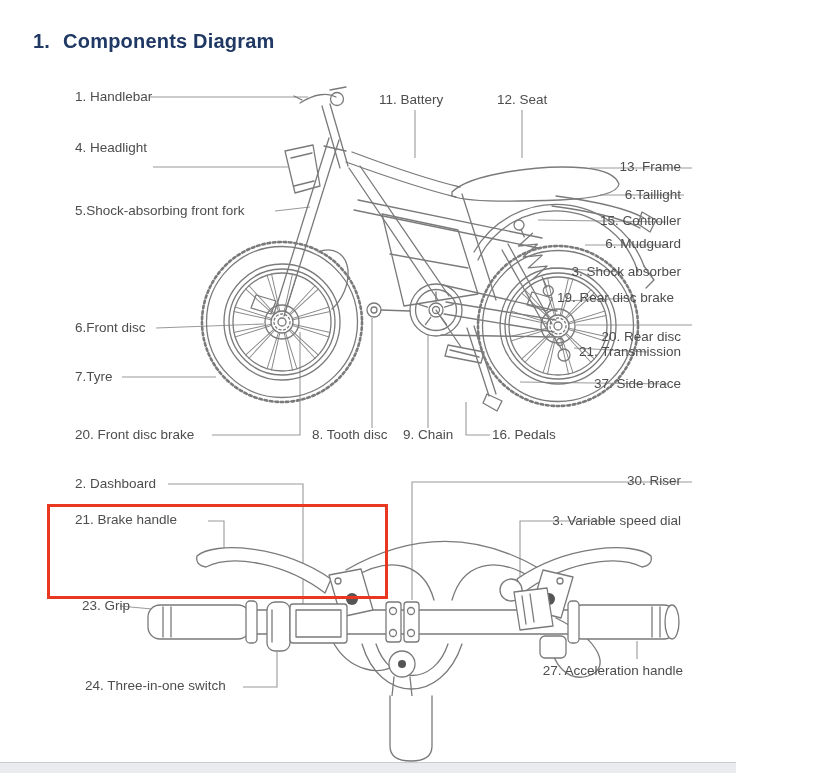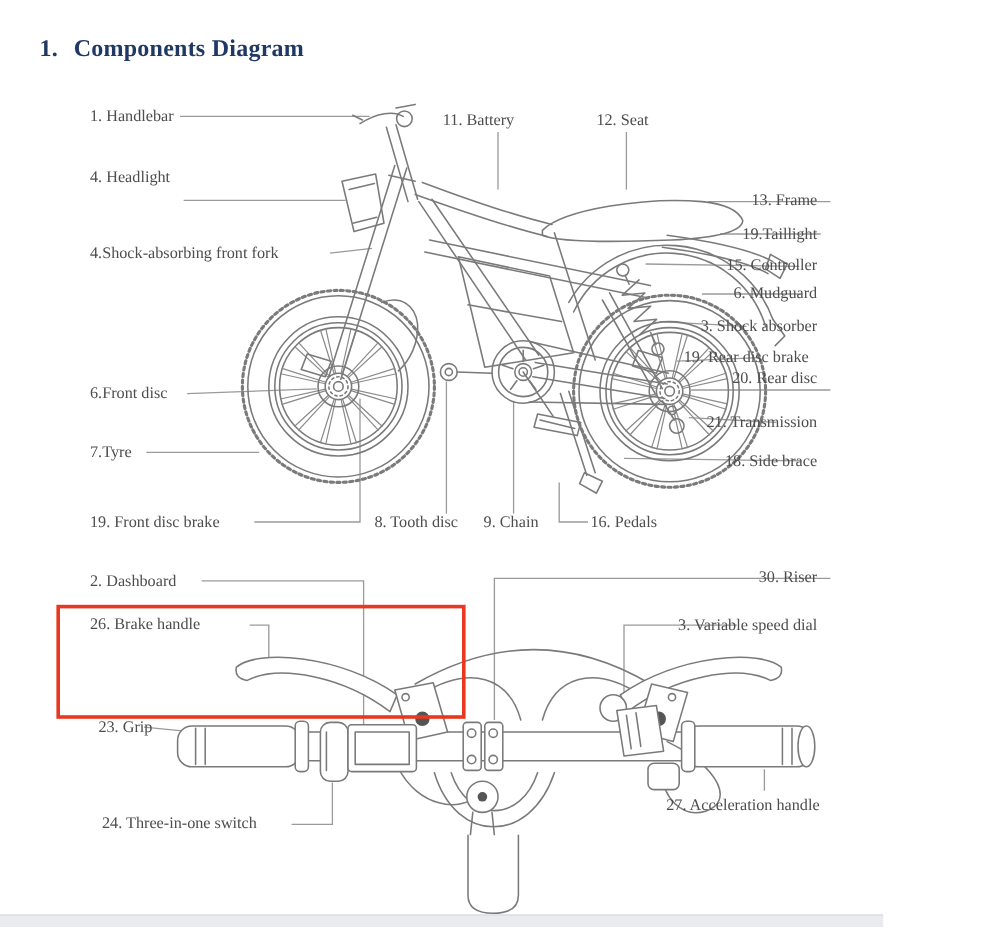--- a/index.html
+++ b/index.html
@@ -1,17 +1,17 @@
 <!DOCTYPE html>
 <html><head>
 <meta charset="utf-8">
 <style>
   html,body{margin:0;padding:0;background:#fff;}
   .page{position:relative;width:736px;height:773px;background:#fff;overflow:hidden;
-        font-family:Liberation Serif, serif;}
+        font-family:Liberation Sans, sans-serif;}
   .page-title{position:absolute;left:33px;top:30px;font-size:20px;font-weight:bold;
         color:#1f3864;letter-spacing:.2px;}
   .page-title .num{margin-right:13px;}
   .lbl{position:absolute;font-size:13.5px;color:#4d4d4d;white-space:nowrap;line-height:14px;}
   .lbl.r{text-align:center;}
   .hl-box{position:absolute;left:47px;top:504px;width:341px;height:95px;
         border:3px solid #e8381f;box-sizing:border-box;z-index:5;}
   svg.art{position:absolute;left:0;top:0;z-index:1;}
   .lbl{z-index:3;}
 </style>
@@ -307,43 +307,43 @@
       <line x1="0" y1="762.5" x2="818" y2="762.5" stroke="#c7ccd1" stroke-width="1"></line>
       <path d="M765.5,773 a5.8,5.8 0 0 1 11.6,-0.6" fill="none" stroke="#777" stroke-width="1.4"></path>
     </g>
   </svg>
 
   <div class="page-title">
     <span class="num">1.</span><span>Components Diagram</span>
   </div>
 
   <div class="lbl" style="left:75px;top:90px">1. Handlebar</div>
-  <div class="lbl" style="left:369px;top:93px">11. Battery</div>
+  <div class="lbl" style="left:379px;top:93px">11. Battery</div>
   <div class="lbl" style="left:497px;top:93px">12. Seat</div>
   <div class="lbl" style="left:75px;top:141px">4. Headlight</div>
   <div class="lbl r" style="right:55px;top:160px">13. Frame</div>
-  <div class="lbl r" style="right:55px;top:188px">19.Taillight</div>
-  <div class="lbl" style="left:75px;top:204px">4.Shock-absorbing front fork</div>
+  <div class="lbl r" style="right:55px;top:188px">6.Taillight</div>
+  <div class="lbl" style="left:75px;top:204px">5.Shock-absorbing front fork</div>
   <div class="lbl r" style="right:55px;top:214px">15. Controller</div>
   <div class="lbl r" style="right:55px;top:237px">6. Mudguard</div>
   <div class="lbl r" style="right:55px;top:265px">3. Shock absorber</div>
   <div class="lbl r" style="right:62px;top:291px">19. Rear disc brake</div>
   <div class="lbl" style="left:75px;top:321px">6.Front disc</div>
-  <div class="lbl r" style="right:55px;top:308px">20. Rear disc</div>
+  <div class="lbl r" style="right:55px;top:330px">20. Rear disc</div>
   <div class="lbl r" style="right:55px;top:345px">21. Transmission</div>
   <div class="lbl" style="left:75px;top:370px">7.Tyre</div>
-  <div class="lbl r" style="right:55px;top:377px">18. Side brace</div>
-  <div class="lbl" style="left:75px;top:428px">19. Front disc brake</div>
+  <div class="lbl r" style="right:55px;top:377px">37. Side brace</div>
+  <div class="lbl" style="left:75px;top:428px">20. Front disc brake</div>
   <div class="lbl" style="left:312px;top:428px">8. Tooth disc</div>
   <div class="lbl" style="left:403px;top:428px">9. Chain</div>
   <div class="lbl" style="left:492px;top:428px">16. Pedals</div>
 
   <div class="lbl" style="left:75px;top:477px">2. Dashboard</div>
   <div class="lbl r" style="right:55px;top:474px">30. Riser</div>
-  <div class="lbl" style="left:75px;top:513px">26. Brake handle</div>
+  <div class="lbl" style="left:75px;top:513px">21. Brake handle</div>
   <div class="lbl r" style="right:55px;top:514px">3. Variable speed dial</div>
   <div class="lbl" style="left:82px;top:599px">23. Grip</div>
   <div class="lbl r" style="right:53px;top:664px">27. Acceleration handle</div>
   <div class="lbl" style="left:85px;top:679px">24. Three-in-one switch</div>
 
   <div class="hl-box"></div>
 
 </div>
 
 </body></html>

